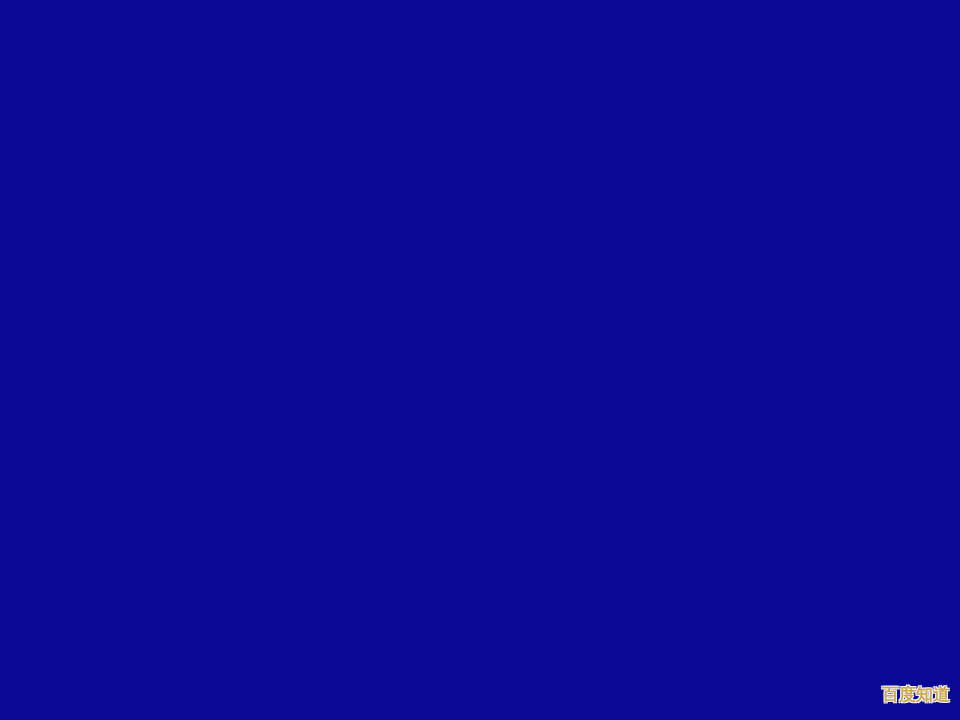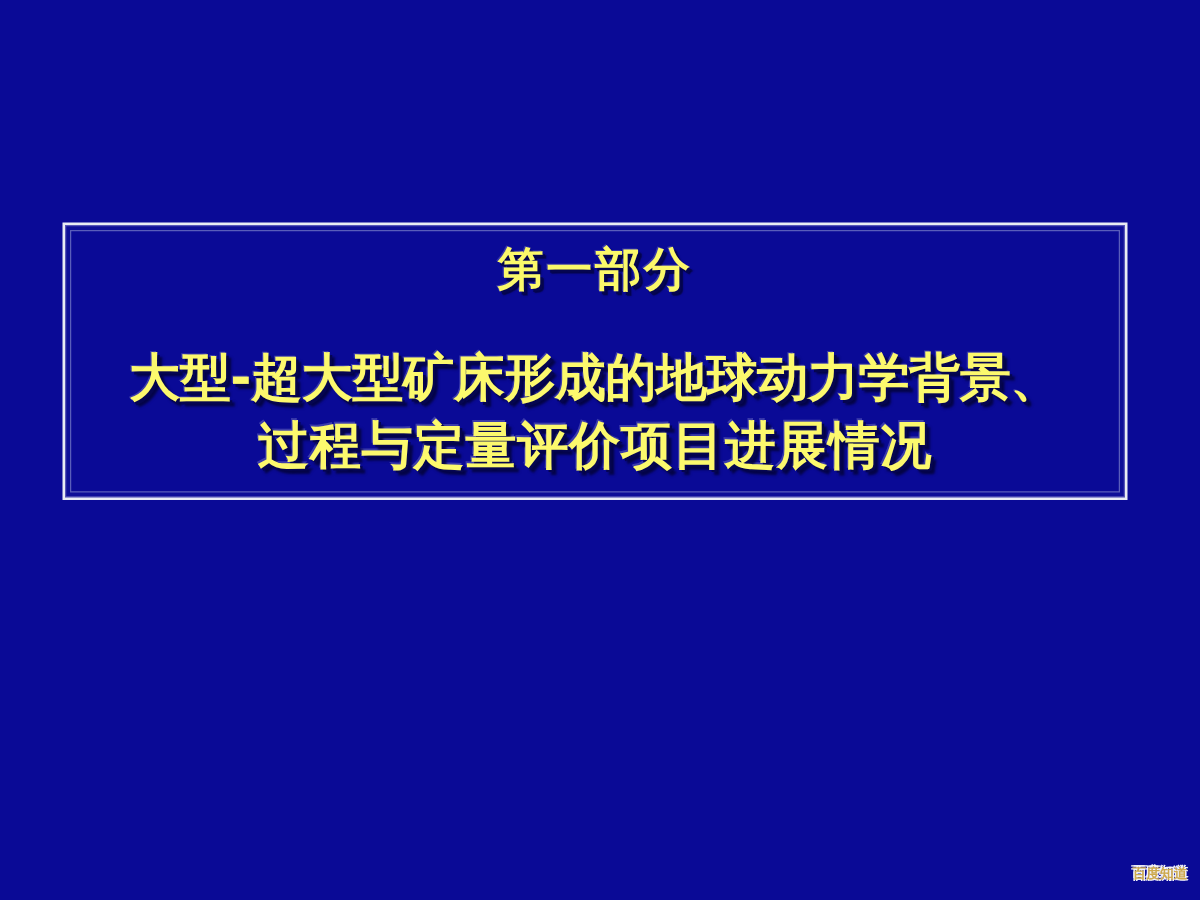--- a/index.html
+++ b/index.html
@@ -86,43 +86,33 @@
   #body-line-1 { letter-spacing: -0.5px; }
   #body-line-2 { letter-spacing: 0.5px; }
 
   
   #watermark {
     position: absolute;
     right: 10px;
     bottom: 14px;
     font-family: "DejaVu Sans", sans-serif;
     font-weight: bold;
-    font-size: 11px;
+    font-size: 17px;
     letter-spacing: 0px;
     color: #d8b24a;
     text-shadow:
        1px 1px 0 #ffffff,
       -1px -1px 0 #ffffff,
        1px -1px 0 #ffffff,
       -1px 1px 0 #ffffff;
     opacity: 0.95;
     white-space: nowrap;
   }
 </style>
 </head>
 <body>
 
 <div id="slide">
 
-  <div id="title-frame">
-
-    <div id="heading">第一部分</div>
-
-    <div id="body-block">
-      <span class="bline" id="body-line-1">大型-超大型矿床形成的地球动力学背景、</span>
-      <span class="bline" id="body-line-2">过程与定量评价项目进展情况</span>
-    </div>
-
-  </div>
 
   <div id="watermark">百度知道</div>
 
 </div>
 
 </body></html>

